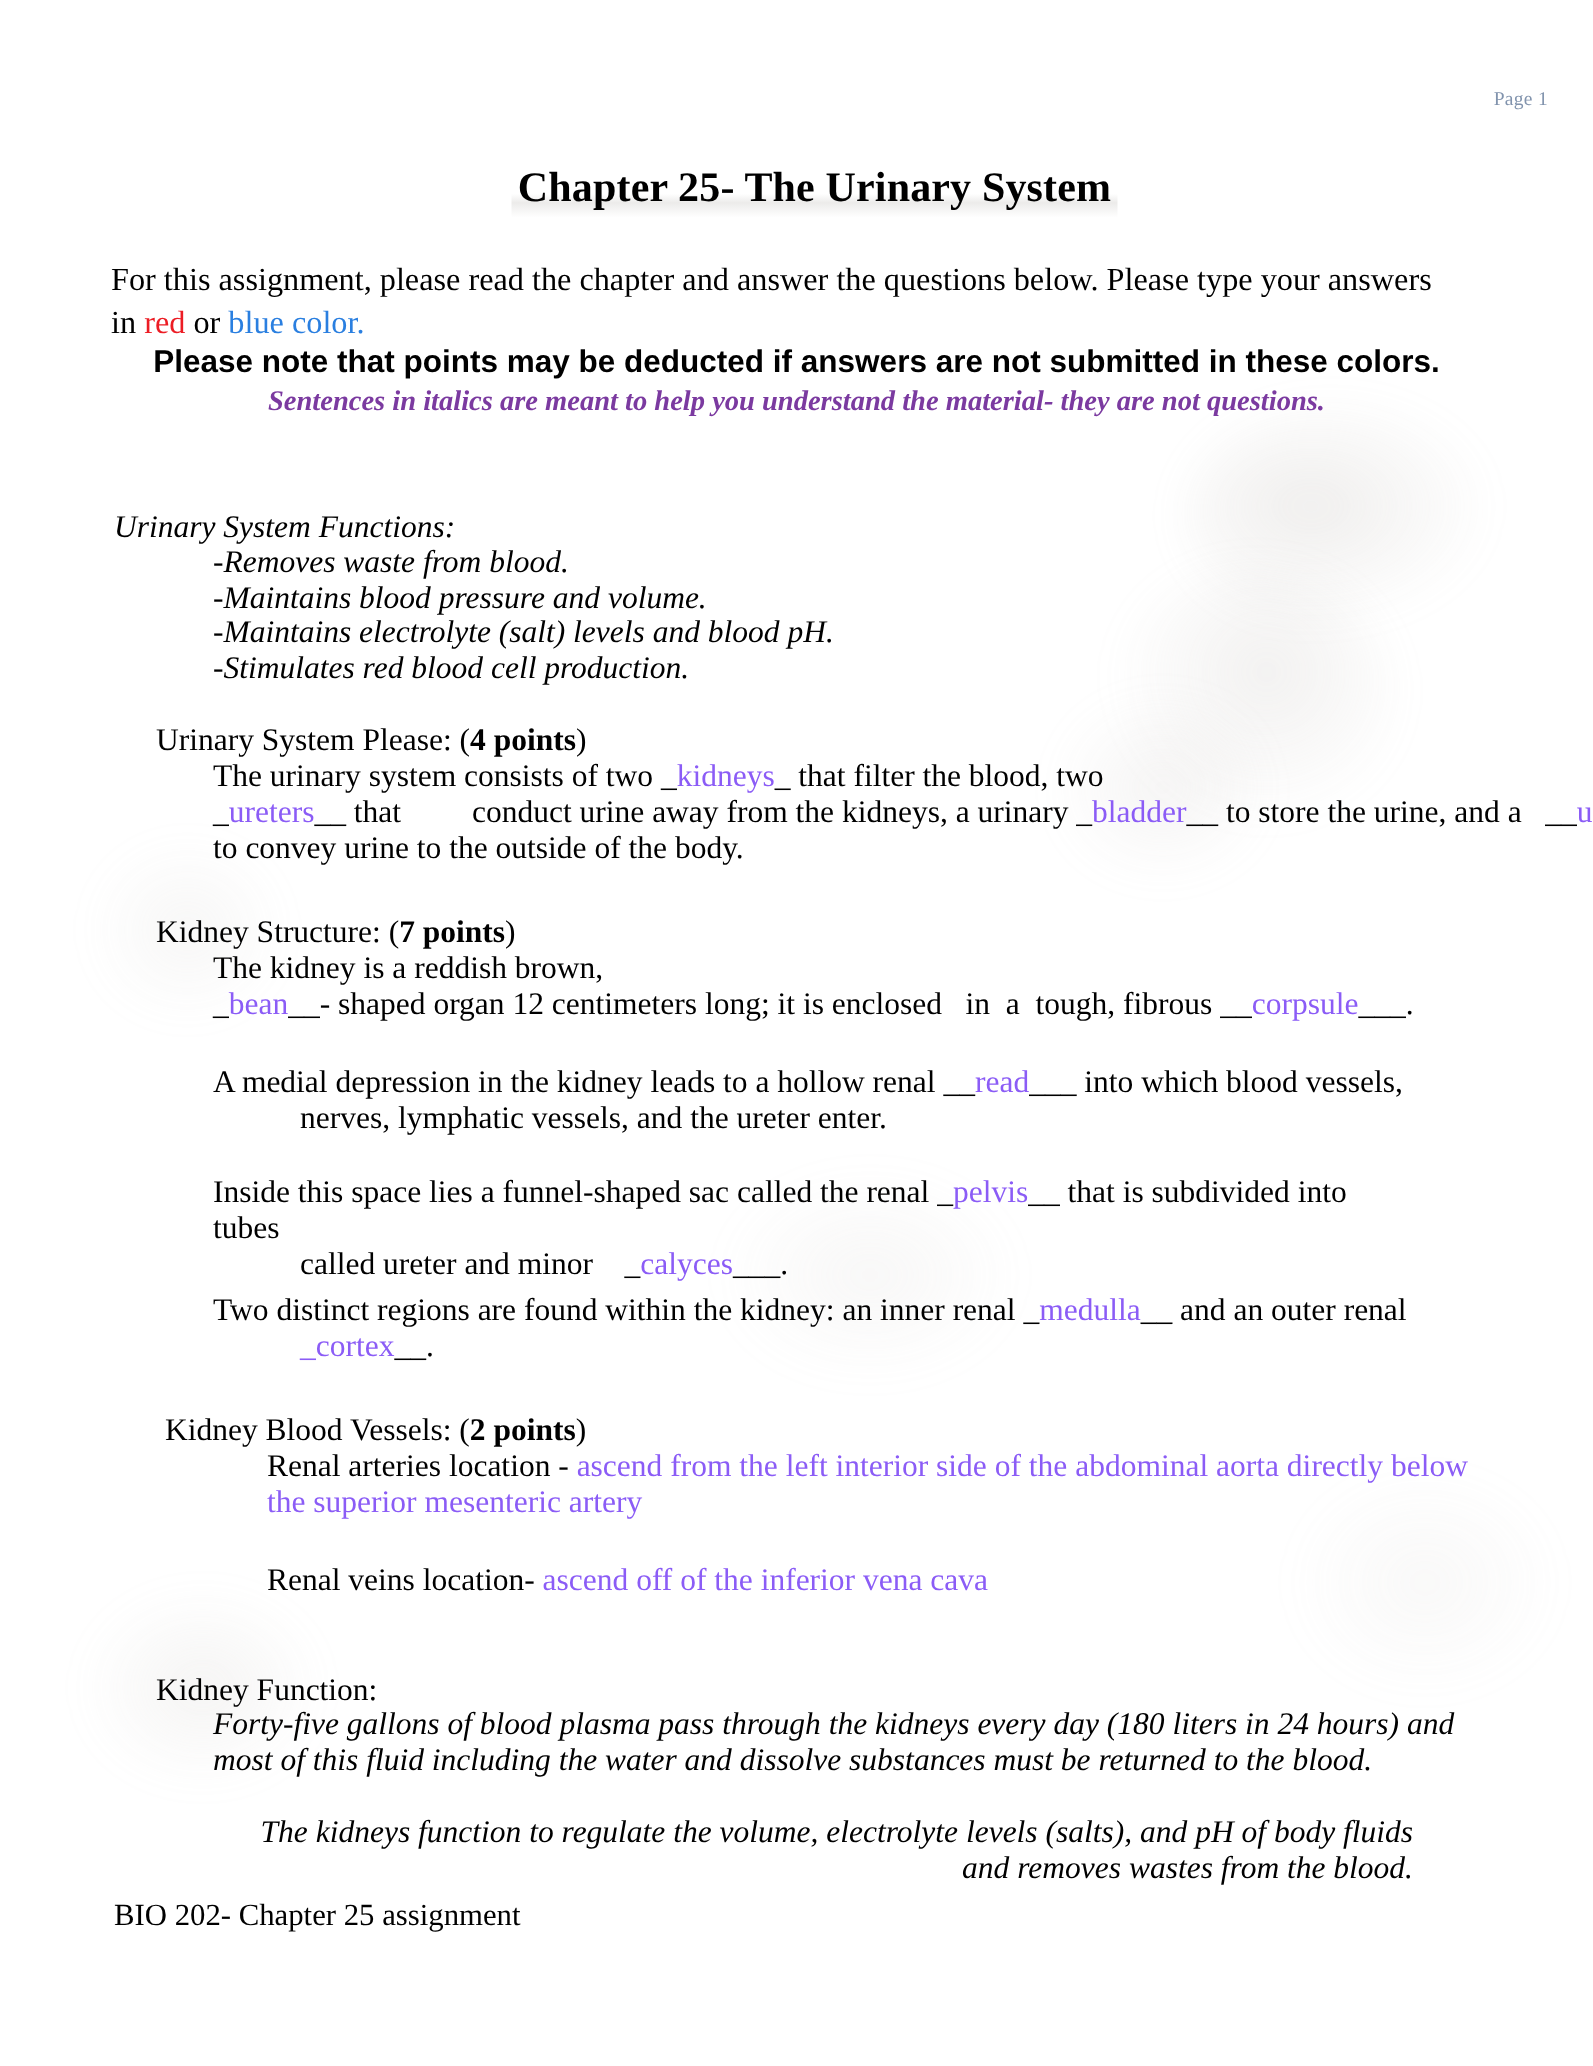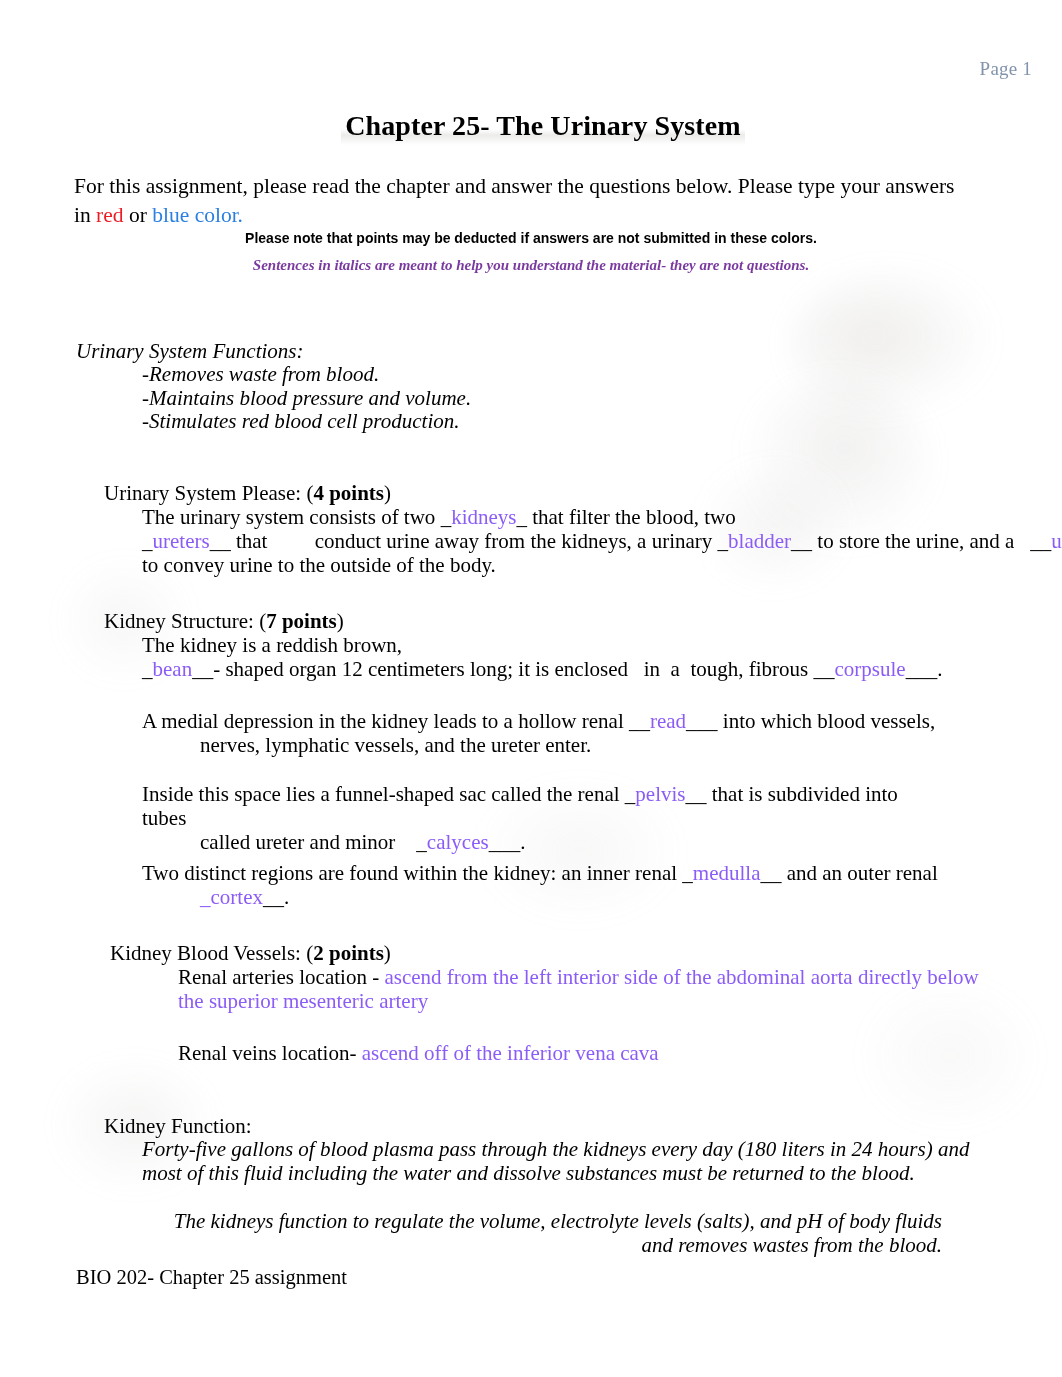--- a/index.html
+++ b/index.html
@@ -44,21 +44,21 @@
     position: relative;
     z-index: 2;
     padding: 0;
   }
 
   
   .page-number {
     position: absolute;
     top: 58px;
     right: 30px;
-    font-size: 19px;
+    font-size: 13px;
     color: #8193ad;
     letter-spacing: 0.2px;
   }
 
   .doc-title {
     position: absolute;
     top: 110px;
     left: 12px;
     width: 1062px;
     text-align: center;
@@ -85,32 +85,32 @@
   .purple { color: #7b3aa0; }
 
   .note-bold {
     position: absolute;
     top: 230px;
     left: 0;
     width: 1062px;
     text-align: center;
     font-family: "Liberation Sans", "DejaVu Sans", sans-serif;
     font-weight: bold;
-    font-size: 14px;
+    font-size: 21px;
     color: #000;
   }
   .note-italic {
     position: absolute;
     top: 257px;
     left: 0;
     width: 1062px;
     text-align: center;
     font-style: italic;
     font-weight: bold;
-    font-size: 15px;
+    font-size: 19px;
   }
 
   
   .blk {
     position: absolute;
     font-size: 21px;
     line-height: 23.8px;
   }
   .italic { font-style: italic; }
   .bold { font-weight: bold; }
@@ -166,20 +166,21 @@
     <span>For this assignment, please read the chapter and answer the questions below. Please type your answers in </span><span class="red">red</span><span> or </span><span class="blue">blue color.</span>
   </div>
 
   <div class="note-bold">Please note that points may be deducted if answers are not submitted in these colors.</div>
   <div class="note-italic purple">Sentences in italics are meant to help you understand the material- they are not questions.</div>
 
   <div class="blk italic func-head">Urinary System Functions:</div>
   <div class="blk italic func-list">
     <div>-Removes waste from blood.</div>
     <div>-Maintains blood pressure and volume.</div>
+    <div>-Maintains electrolyte (salt) levels and blood pH.</div>
     <div>-Stimulates red blood cell production.</div>
   </div>
 
   <div class="blk anat-head">
     <span>Urinary System Please: (</span><span class="bold">4 points</span><span>)</span>
   </div>
   <div class="blk anat-body">
     <span>The urinary system consists of two </span><span class="blank">_</span><span class="red2">kidneys</span><span class="blank">_</span><span> that filter the blood, two </span><span class="blank">_</span><span class="red2">ureters</span><span class="blank">__</span><span class="blank"> that         conduct urine away from the kidneys, a urinary </span><span class="blank">_</span><span class="red2">bladder</span><span class="blank">__</span><span class="blank"> to store the urine, and a   __</span><span class="red2">urethra</span><span> to convey urine to the outside of the body.</span>
   </div>
 

